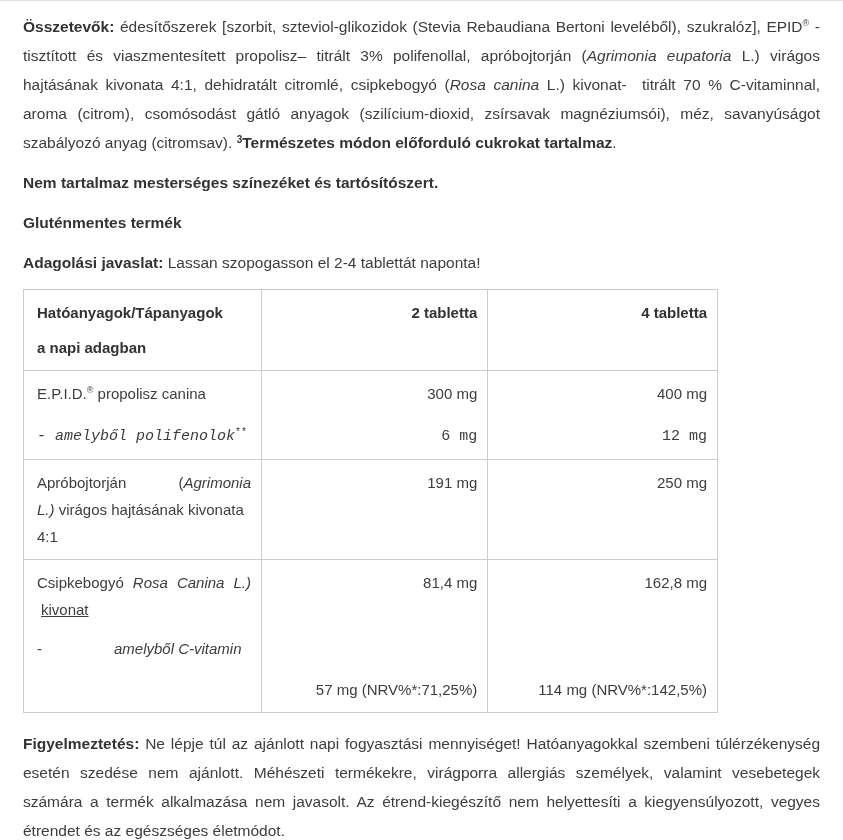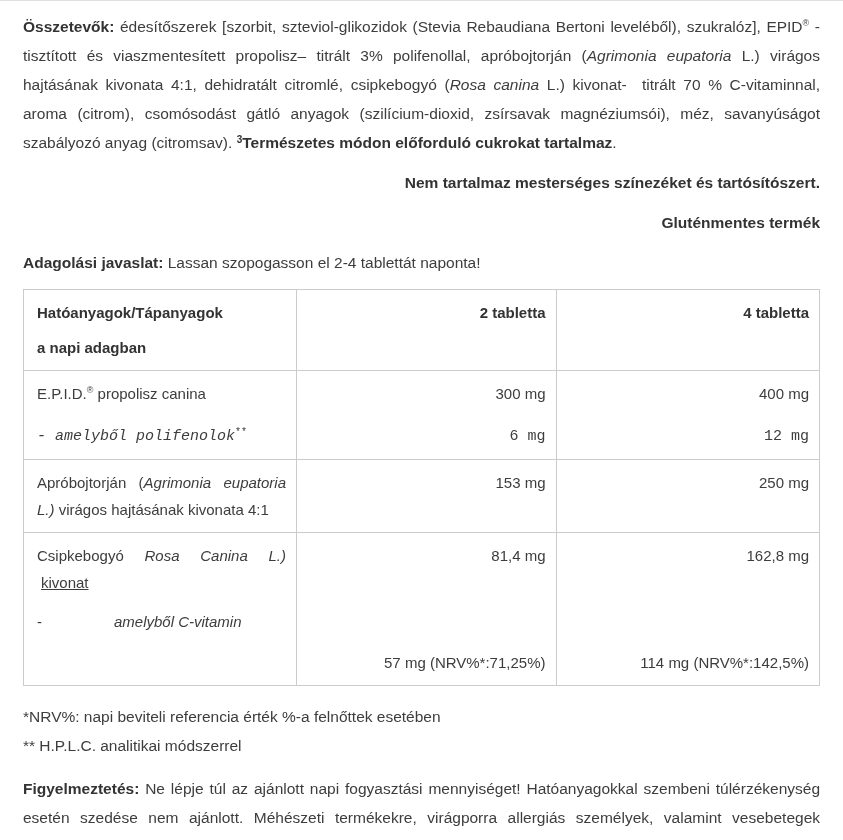--- a/index.html
+++ b/index.html
@@ -14,34 +14,34 @@
     padding: 11px 23px 0 23px;
     box-sizing: border-box;
     width: 843px;
   }
   p.para {
     margin: 0 0 11px 0;
     font-size: 15.5px;
     line-height: 29px;
   }
   .justify { text-align: justify; }
-  .b { font-weight: bold; color: #333333; text-align: right; }
+  .b { font-weight: bold; color: #333333; }
   i, .it { font-style: italic; }
   .sup {
     font-size: 10px;
     position: relative;
     top: -5px;
     line-height: 0;
   }
   .sup-reg { font-size: 9px; top: -6px; }
 
   
   table.nutri {
     border-collapse: collapse;
-    width: 797px;
+    width: 695px;
     margin: 12px 0 16px 0;
     table-layout: fixed;
     font-size: 15px;
   }
   table.nutri td {
     border: 1px solid #cccccc;
     vertical-align: top;
     padding: 9px 10px 9px 13px;
     line-height: 27px;
     box-sizing: border-box;
@@ -122,21 +122,21 @@
 
       <tr style="height:60px;">
         <td>
           <div class="jline">
             <span>Apróbojtorján (</span><i>Agrimonia eupatoria</i>
           </div>
           <div>
             <i>L.)</i><span> virágos hajtásának kivonata 4:1</span>
           </div>
         </td>
-        <td class="c">153 mg</td>
+        <td class="c">191 mg</td>
         <td class="c">250 mg</td>
       </tr>
 
       <tr style="height:124px;">
         <td>
           <div class="jline">
             <span>Csipkebogyó</span> <i>Rosa Canina L.)</i>
           </div>
           <div class="indent1">kivonat</div>
           <div class="gap12">
@@ -148,22 +148,18 @@
           <div class="gap56">57 mg (NRV%*:71,25%)</div>
         </td>
         <td class="c">
           <div>162,8 mg</div>
           <div class="gap56">114 mg (NRV%*:142,5%)</div>
         </td>
       </tr>
     </tbody>
   </table>
 
-  <div class="footnotes">
-    <div>*NRV%: napi beviteli referencia érték %-a felnőttek esetében</div>
-    <div>** H.P.L.C. analitikai módszerrel</div>
-  </div>
 
   <p class="para justify warn">
     <span class="b">Figyelmeztetés:</span><span> Ne lépje túl az ajánlott napi fogyasztási mennyiséget! Hatóanyagokkal szembeni túlérzékenység esetén szedése nem ajánlott. Méhészeti termékekre, virágporra allergiás személyek, valamint vesebetegek számára a termék alkalmazása nem javasolt. Az étrend-kiegészítő nem helyettesíti a kiegyensúlyozott, vegyes étrendet és az egészséges életmódot.</span>
   </p>
 
 </div>
 
 </body></html>

